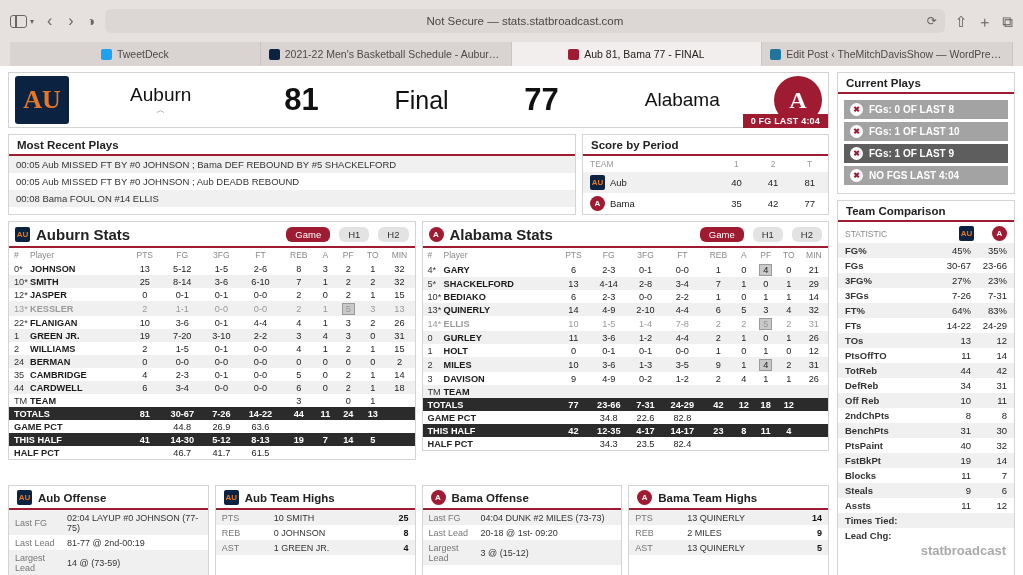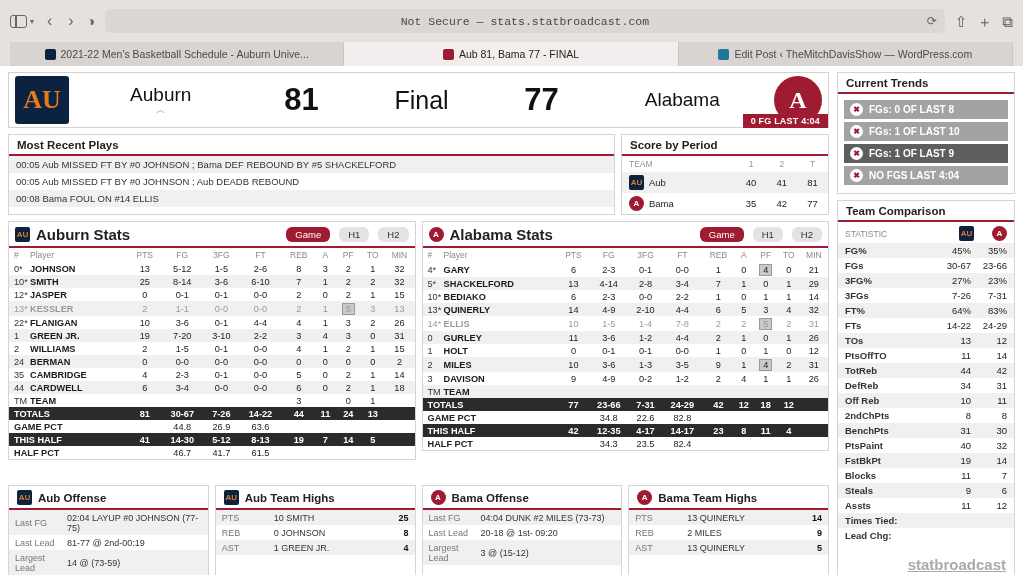--- a/index.html
+++ b/index.html
@@ -13,21 +13,21 @@
   .chrome-top { display:flex; align-items:center; gap:10px; height:30px; }
   .icon-btn { color:#5d5a58; font-size:15px; line-height:1; cursor:default; }
   .sidebar-ico { display:inline-flex; align-items:center; gap:3px; }
   .sb-box { width:17px; height:13px; border:1.6px solid #6a6664; border-radius:3px; position:relative; }
   .sb-box:after { content:""; position:absolute; left:4px; top:0; bottom:0; width:1.6px; background:#6a6664; }
   .caret-sm { font-size:8px; color:#6a6664; }
   .nav-arrow { font-size:16px; color:#6a6664; padding:0 3px; }
   .url-bar {
     flex:1; height:24px; background:#dcd6d5; border-radius:6px;
     display:flex; align-items:center; justify-content:center; position:relative;
-    font-size:11.5px; color:#4a4746;font-family:Liberation Mono, monospace;
+    font-size:11.5px; color:#4a4746;
   }
   .url-bar .reload { position:absolute; right:8px; font-size:12px; color:#6a6664; }
   .shield { font-size:14px; color:#6a6664; }
   .tabs-row { display:flex; gap:0; margin-top:6px; height:24px; }
   .tab {
     flex:1; display:flex; align-items:center; gap:5px; justify-content:center;
     font-size:10.5px; color:#4d4a49; background:#d9d3d2;
     border-right:1px solid #cac4c3; padding:0 8px; overflow:hidden; white-space:nowrap;
   }
   .tab.active { background:#f2eeed; color:#26231f; }
@@ -76,21 +76,21 @@
   .ml-au { background:#0b2341; color:#e87722; }
   .ml-ua { background:#9e1b32; border-radius:50%; }
 
   
   .mid-row { display:flex; gap:6px; }
   .recent { flex:1; min-width:0; }
   .play { font-size:9.5px; color:#333; padding:3px 7px; white-space:nowrap; overflow:hidden; text-overflow:ellipsis;}
   .play:nth-child(odd) { background:#f0f0f0; }
 
   
-  .sbp { width:208px; }
+  .sbp { width:247px; }
   .sbp table { width:100%; border-collapse:collapse; font-size:9.5px; }
   .sbp th { color:#999; font-size:8.5px; font-weight:normal; text-align:center; padding:3px 2px; }
   .sbp th.teamth { text-align:left; padding-left:7px; }
   .sbp td { padding:3px 2px; text-align:center; color:#222; }
   .sbp td.teamtd { text-align:left; padding-left:7px; display:flex; align-items:center; gap:5px;}
   .sbp tr.alt { background:#f0f0f0; }
 
   
   .trend-row { display:flex; align-items:center; gap:6px; font-size:10px; font-weight:bold;
     color:#fff; background:#a3a3a3; margin:3px 6px; padding:3px 6px; }
@@ -130,21 +130,21 @@
   .bp td.v { text-align:right; font-weight:bold; color:#111; }
 
   
   .tc-head { display:flex; font-size:8.5px; color:#888; padding:4px 7px 2px 7px; align-items:center;}
   .tc-head .s { flex:1; }
   .tc-row { display:flex; font-size:9.5px; padding:2px 7px; align-items:center; }
   .tc-row.alt { background:#f0f0f0; }
   .tc-row .k { flex:1; color:#333; font-weight:bold; }
   .tc-row .v { width:36px; text-align:right; color:#222; }
 
-  .watermark { position:absolute; right:8px; bottom:2px; font-size:15px; color:#aaa; font-weight:bold;text-decoration:underline;}
+  .watermark { position:absolute; right:8px; bottom:17px; font-size:13px; color:#aaa; font-weight:bold;}
 </style>
 </head>
 <body>
 
 <div class="chrome">
   <div class="chrome-top">
     <span class="sidebar-ico">
       <span class="sb-box"></span>
         <span class="caret-sm">▾</span>
     </span>
@@ -153,20 +153,24 @@
     <span class="shield">◑</span>
     <div class="url-bar">
       <span>Not Secure — stats.statbroadcast.com</span>
       <span class="reload">⟳</span>
     </div>
     <span class="icon-btn">⇧</span>
     <span class="icon-btn">＋</span>
     <span class="icon-btn">⧉</span>
   </div>
   <div class="tabs-row">
+    <div class="tab">
+      <span class="fav" style="background:#1da1f2"></span>
+      <span class="lbl">TweetDeck</span>
+    </div>
     <div class="tab">
       <span class="fav" style="background:#0b2341"></span>
       <span class="lbl">2021-22 Men's Basketball Schedule - Auburn Unive...</span>
     </div>
     <div class="tab active">
       <span class="fav" style="background:#9e1b32"></span>
       <span class="lbl">Aub 81, Bama 77 - FINAL</span>
     </div>
     <div class="tab">
       <span class="fav" style="background:#21759b"></span>
@@ -742,21 +746,21 @@
                 </tr>
         </tbody>
             </table>
       </div>
     </div>
   </div>
 
   <div class="rightcol">
 
     <div class="panel">
-      <div class="panel-title">Current Trends</div>
+      <div class="panel-title">Current Plays</div>
       <div style="padding:3px 0 5px 0;">
         <div class="trend-row">
           <span class="tcircle">✖</span>
           <span>FGs: 0 OF LAST 8</span>
         </div>
         <div class="trend-row">
           <span class="tcircle">✖</span>
           <span>FGs: 1 OF LAST 10</span>
         </div>
         <div class="trend-row dark">

